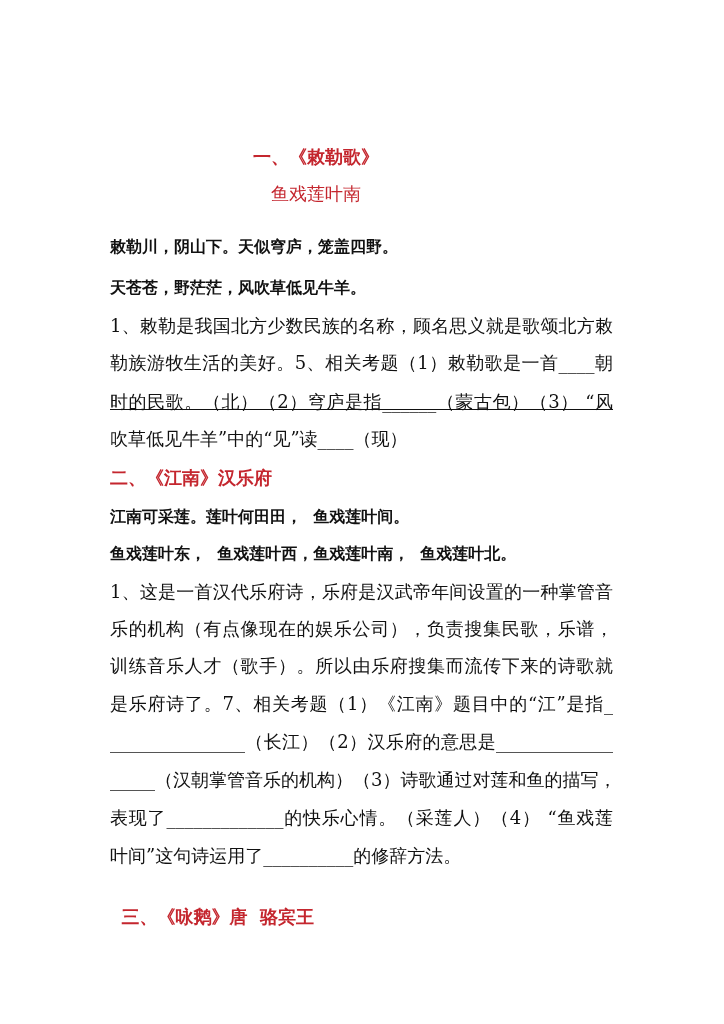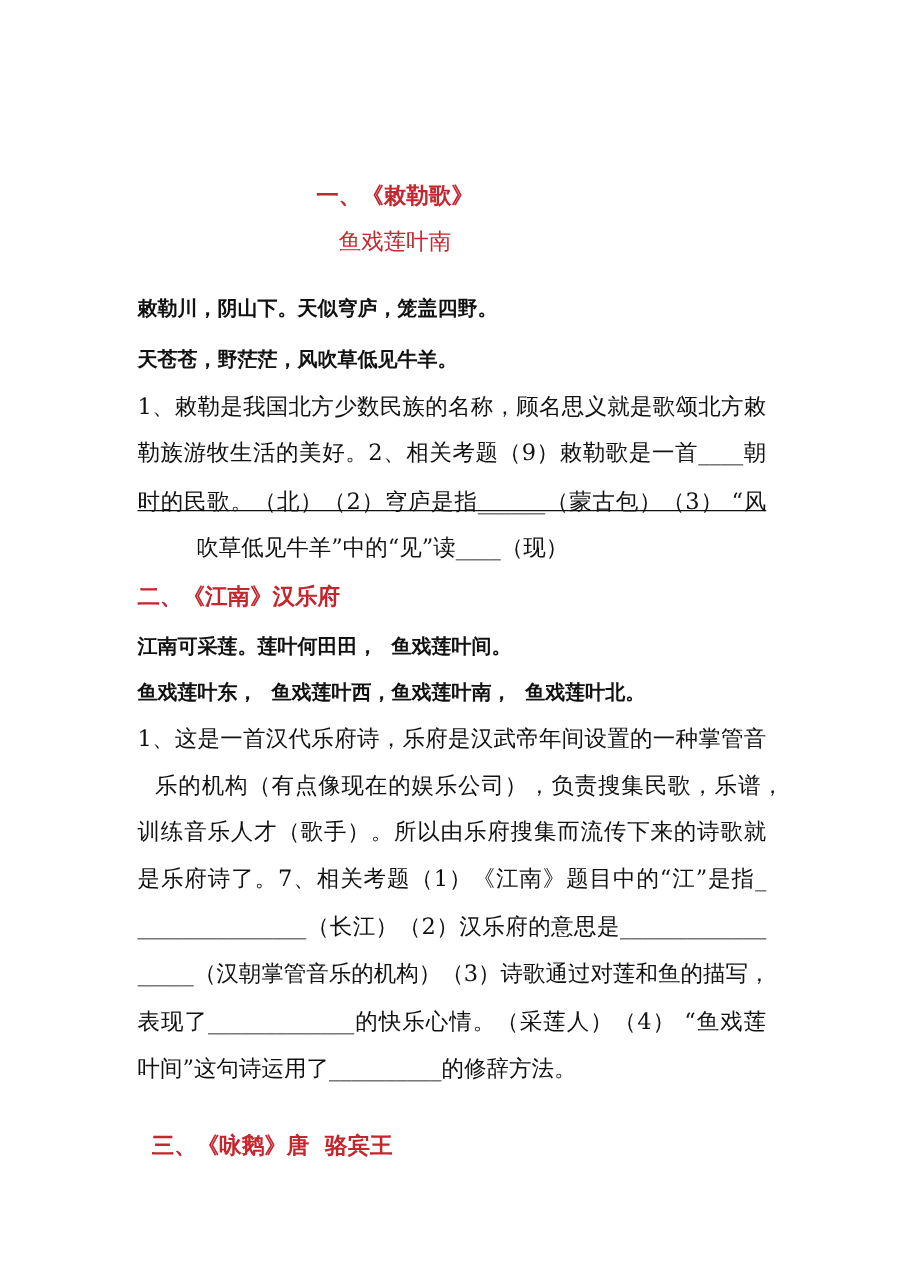--- a/index.html
+++ b/index.html
@@ -19,33 +19,33 @@
 
 <div class="line center red" style="top:146px;font-size:18px;">
   <span class="hd-b">一、</span><span class="hd-b">《敕勒歌》</span>
 </div>
 <div class="line center red" style="top:183px;font-size:18px;">鱼戏莲叶南</div>
 
 <div class="line bold last" style="top:236px;">敕勒川，阴山下。天似穹庐，笼盖四野。</div>
 <div class="line bold last" style="top:277px;">天苍苍，野茫茫，风吹草低见牛羊。</div>
 
 <div class="line" style="top:315px;">1、敕勒是我国北方少数民族的名称，顾名思义就是歌颂北方敕</div>
-<div class="line" style="top:352px;">勒族游牧生活的美好。2、相关考题（9）敕勒歌是一首____朝</div>
+<div class="line" style="top:352px;">勒族游牧生活的美好。5、相关考题（1）敕勒歌是一首____朝</div>
 <div class="line" style="top:391px;text-decoration:underline;">时的民歌。（北）（2）穹庐是指______（蒙古包）（3） “风</div>
-<div class="line last" style="top:428px;margin-left:47px;">吹草低见牛羊”中的“见”读____（现）</div>
+<div class="line last" style="top:428px;">吹草低见牛羊”中的“见”读____（现）</div>
 
 <div class="line last red" style="top:467px;">
   <span class="hd-b">二、</span><span class="hd-b">《江南》</span><span class="hd-n">汉乐府</span>
 </div>
 
 <div class="line bold last" style="top:506px;white-space:pre;">江南可采莲。莲叶何田田，  鱼戏莲叶间。</div>
 <div class="line bold last" style="top:543px;white-space:pre;">鱼戏莲叶东，  鱼戏莲叶西，鱼戏莲叶南，  鱼戏莲叶北。</div>
 
 <div class="line" style="top:581px;">1、这是一首汉代乐府诗，乐府是汉武帝年间设置的一种掌管音</div>
-<div class="line" style="top:618px;margin-left:14px;">乐的机构（有点像现在的娱乐公司），负责搜集民歌，乐谱，</div>
+<div class="line" style="top:618px;">乐的机构（有点像现在的娱乐公司），负责搜集民歌，乐谱，</div>
 <div class="line" style="top:655px;">训练音乐人才（歌手）。所以由乐府搜集而流传下来的诗歌就</div>
 <div class="line" style="top:693px;">是乐府诗了。7、相关考题（1）《江南》题目中的“江”是指_</div>
 <div class="line" style="top:731px;">_______________（长江）（2）汉乐府的意思是_____________</div>
 <div class="line" style="top:769px;">_____（汉朝掌管音乐的机构）（3）诗歌通过对莲和鱼的描写，</div>
 <div class="line" style="top:807px;">表现了_____________的快乐心情。（采莲人）（4） “鱼戏莲</div>
 <div class="line last" style="top:845px;">叶间”这句诗运用了__________的修辞方法。</div>
 
 <div class="line last red" style="top:884px;white-space:pre;">
   <span class="hd-b">三、</span><span class="hd-b">《咏鹅》</span><span class="hd-n">唐  骆宾王</span>
 </div>

